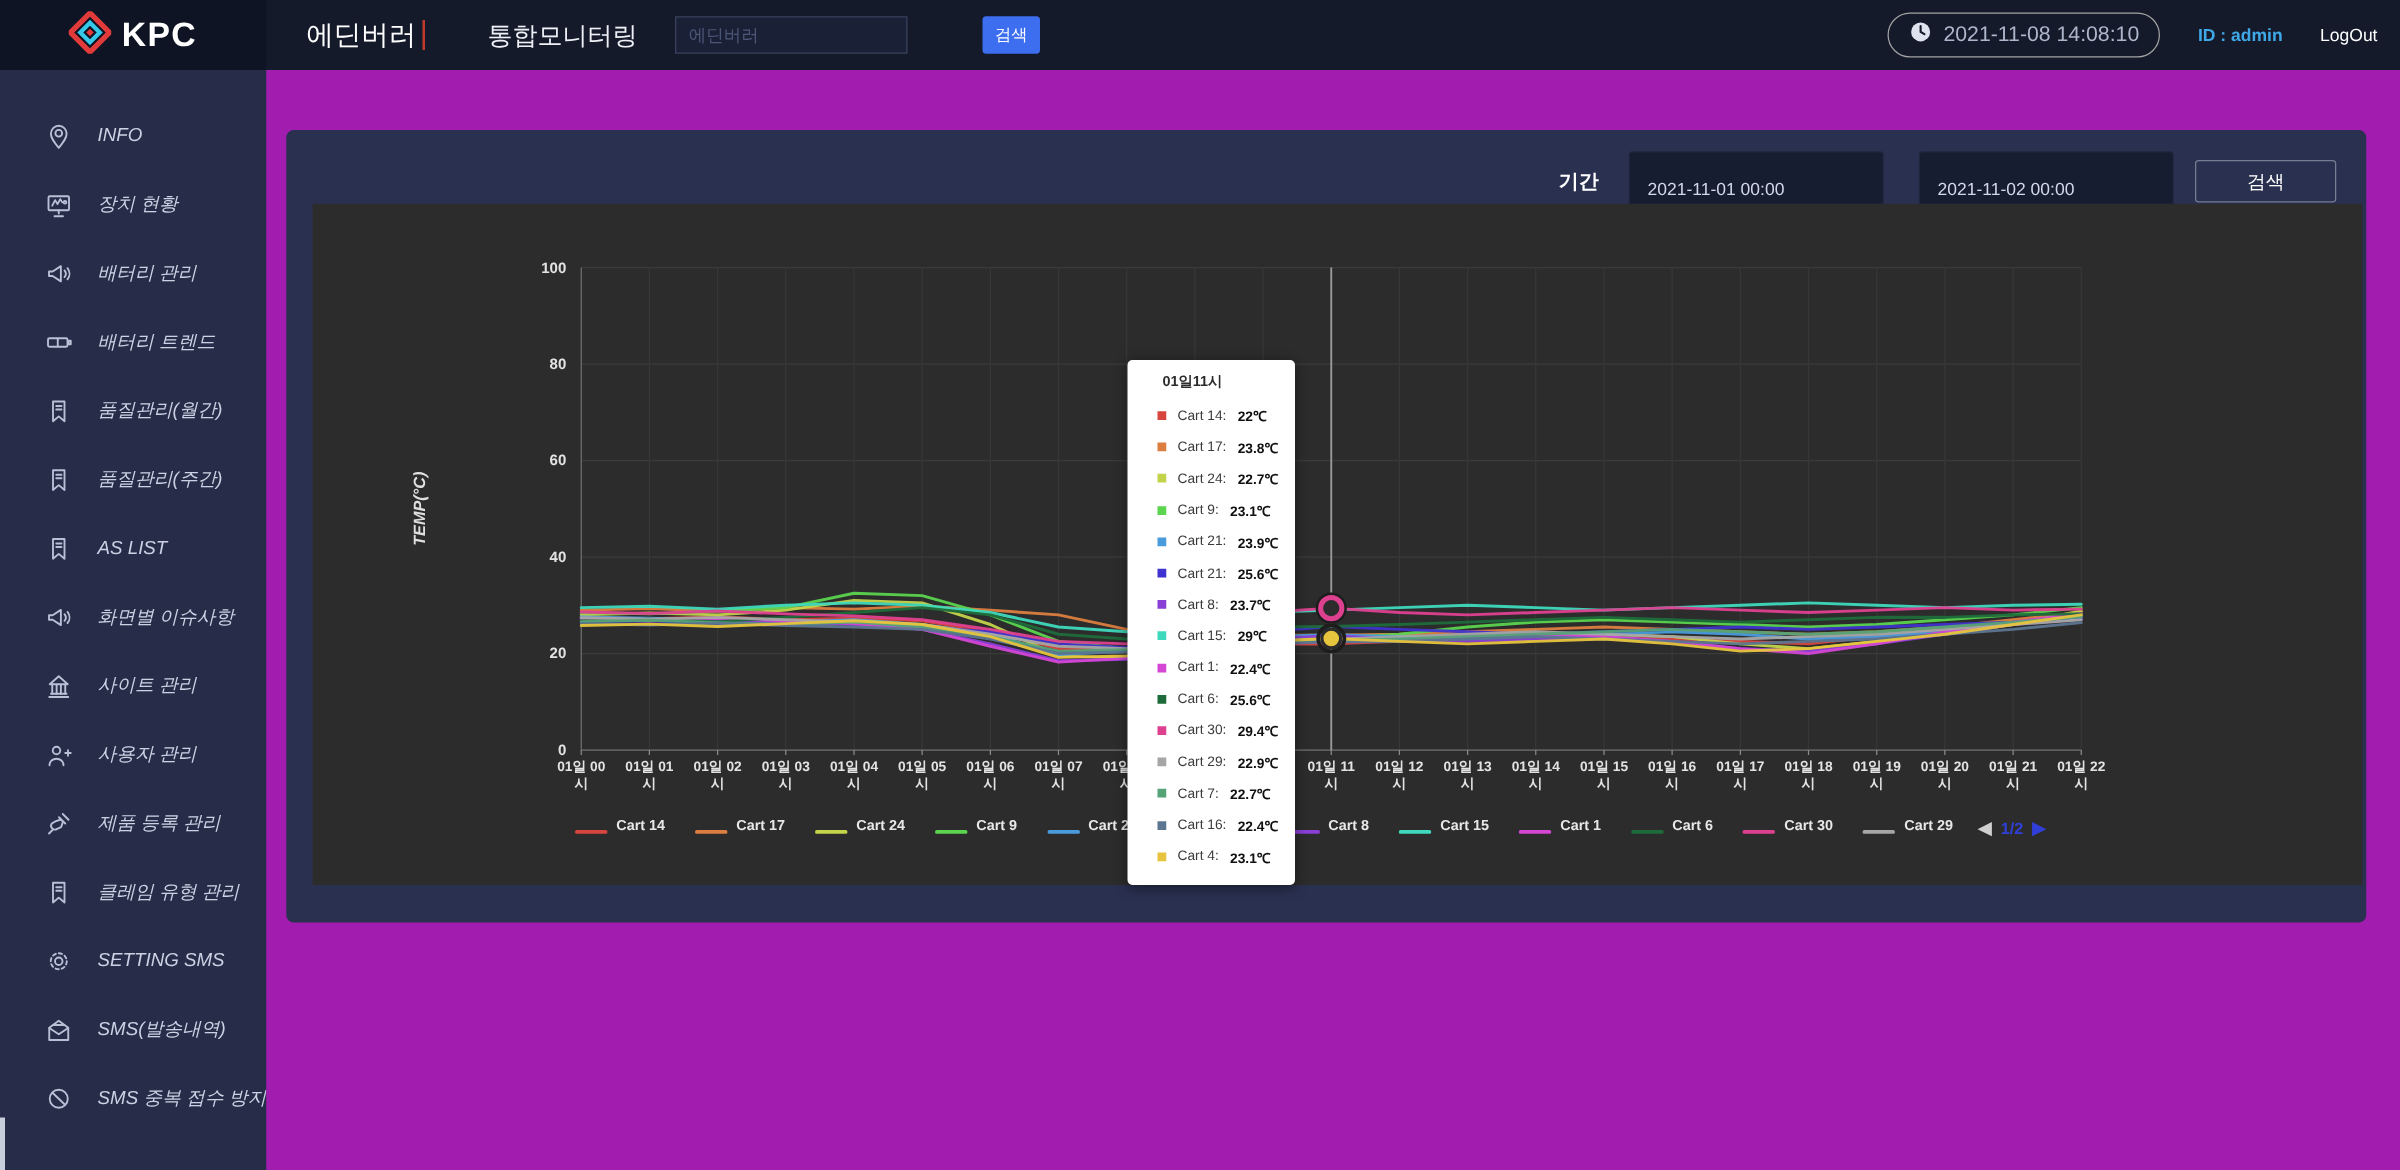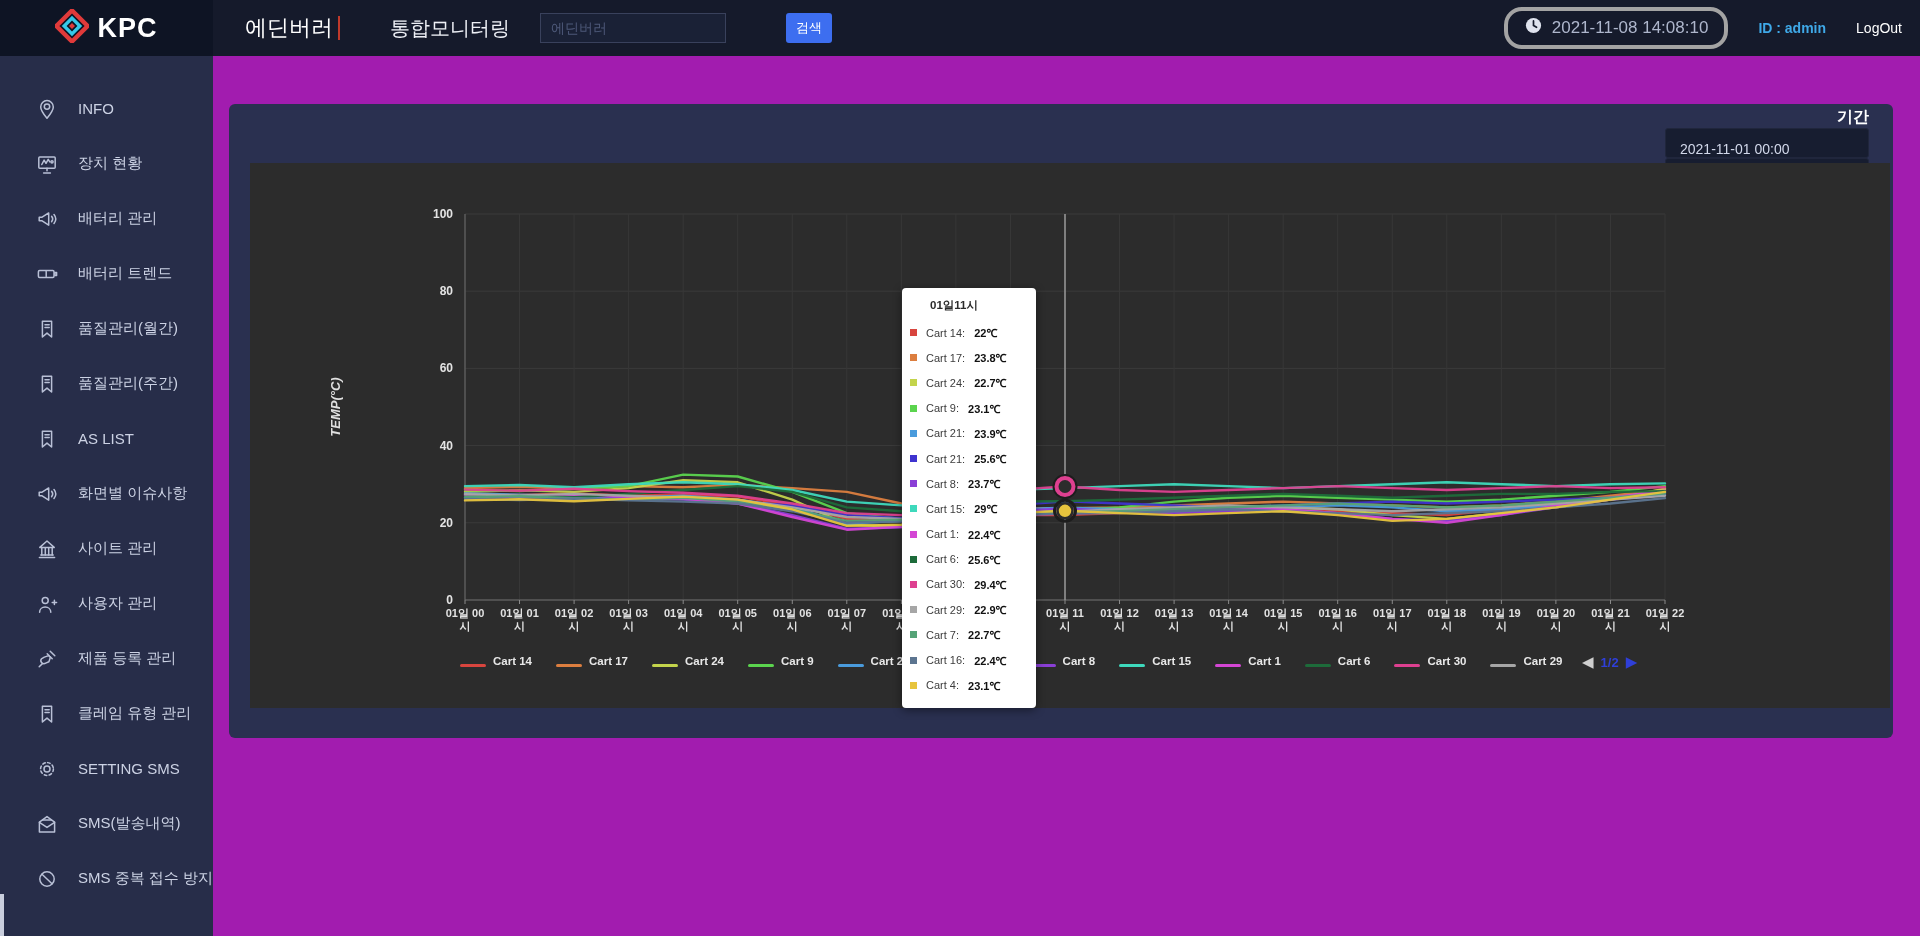--- a/index.html
+++ b/index.html
@@ -14,37 +14,37 @@
   .logo-text{color:#fff;font-size:27px;font-weight:800;letter-spacing:1px;}
   .app-title{margin-left:32px;font-size:22px;color:#fff;white-space:nowrap;}
   .title-cursor{width:2px;height:24px;background:#c0392b;margin-left:5px;}
   .app-subtitle{margin-left:50px;font-size:20px;color:#eef0f6;white-space:nowrap;}
   .hdr-search{margin-left:30px;width:164px;height:28px;background:#1a2136;border:1px solid #39415c;
               color:#d0d6e8;padding:0 10px;font-size:14px;outline:none;}
   .hdr-search::placeholder{color:#4d5878;}
   .hdr-search-btn{margin-left:60px;width:46px;height:30px;background:#3d6ef0;border:none;
                   border-radius:3px;color:#fff;font-size:13px;cursor:pointer;}
   .hdr-right{margin-left:auto;display:flex;align-items:center;gap:30px;margin-right:18px;}
-  .clock-pill{display:flex;align-items:center;gap:9px;border:4px solid #a3a3a3;border-radius:18px;
+  .clock-pill{display:flex;align-items:center;gap:9px;border:1px solid #a3a3a3;border-radius:18px;
               height:34px;padding:0 16px;color:#aeb6cc;font-size:17px;}
   .id-text{color:#3fa9e8;font-weight:bold;font-size:14px;}
   .logout{color:#fff;font-size:14px;cursor:pointer;}
 
   
   .sidebar{position:absolute;top:56px;left:0;width:213px;bottom:0;background:#272d49;overflow:hidden;}
   .side-menu{padding-top:25px;}
   .side-item{display:flex;align-items:center;height:55px;padding-left:36px;gap:20px;cursor:pointer;}
   .side-icon{width:22px;height:22px;color:#b9c0d6;flex:0 0 auto;}
   .side-icon svg{width:22px;height:22px;display:block;}
-  .side-label{color:#ccd2e4;font-size:15px;white-space:nowrap;}
+  .side-label{color:#ccd2e4;font-size:15px;white-space:nowrap;font-style:italic;}
 
   
   .main-panel{position:absolute;left:229px;top:104px;width:1664px;height:634px;
               background:#2a3050;border-radius:6px;}
-  .filter-row{position:absolute;top:3px;right:24px;display:flex;align-items:flex-end;height:34px;flex-direction:column;}
+  .filter-row{position:absolute;top:24px;right:24px;display:flex;align-items:center;height:34px;}
   .filter-label{color:#fff;font-size:16px;font-weight:bold;}
   .date-input{margin-left:24px;width:188px;height:34px;background:#171d30;border:1px solid #20263c;
               border-radius:3px;color:#d2d8ea;font-size:14px;padding:12px 0 0 14px;outline:none;}
   .date-input.to{margin-left:28px;}
   .panel-search-btn{margin-left:17px;width:113px;height:34px;background:transparent;
                     border:1px solid #767d93;border-radius:3px;color:#fff;font-size:15px;cursor:pointer;}
 
   
   .chart-region{position:absolute;left:21px;top:59px;width:1640px;height:545px;background:#2c2c2c;}
   .chart-canvas{position:absolute;inset:0;}
@@ -55,21 +55,21 @@
   .pagination{position:absolute;left:1332px;top:490px;display:flex;align-items:center;gap:7px;z-index:2;}
   .pg-prev{color:#cfcfcf;font-size:15px;cursor:pointer;}
   .pg-cur{color:#2f3fd8;font-size:13px;font-weight:bold;}
   .pg-next{color:#2f3fd8;font-size:15px;cursor:pointer;}
 
   
   .tooltip{position:absolute;left:652px;top:125px;width:134px;height:420px;background:#ffffff;
            border-radius:4px;box-shadow:0 2px 10px rgba(0,0,0,.45);z-index:5;
            padding:10px 0 6px 0;box-sizing:border-box;}
   .tooltip-title{padding-left:28px;font-size:11.5px;font-weight:bold;color:#2b2b2b;margin-bottom:7px;}
-  .tooltip-row{display:flex;align-items:center;gap:9px;padding-left:8px;height:25.2px;}
+  .tooltip-row{display:flex;align-items:center;gap:9px;padding-left:24px;height:25.2px;}
   .tt-swatch{width:7px;height:7px;flex:0 0 auto;}
   .tt-label{font-size:11px;color:#3c3c3c;white-space:nowrap;}
   .tt-value{font-size:11px;font-weight:bold;color:#111;white-space:nowrap;}
 
   .scroll-thumb{position:absolute;left:0;bottom:0;width:4px;height:42px;background:#c9cedd;}
 </style>
 </head>
 <body>
 
 <div class="app">

